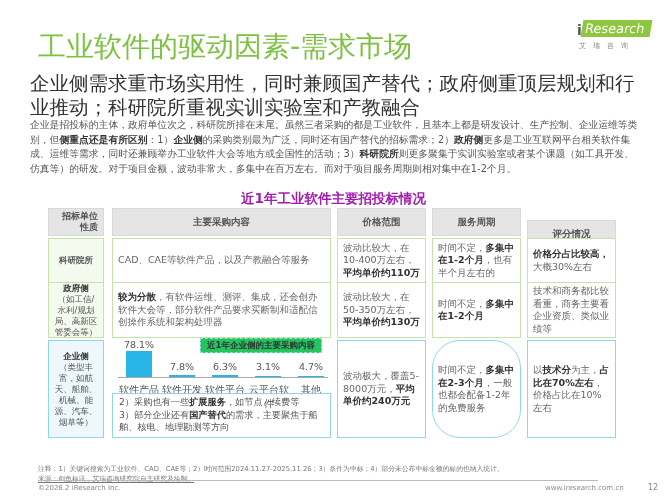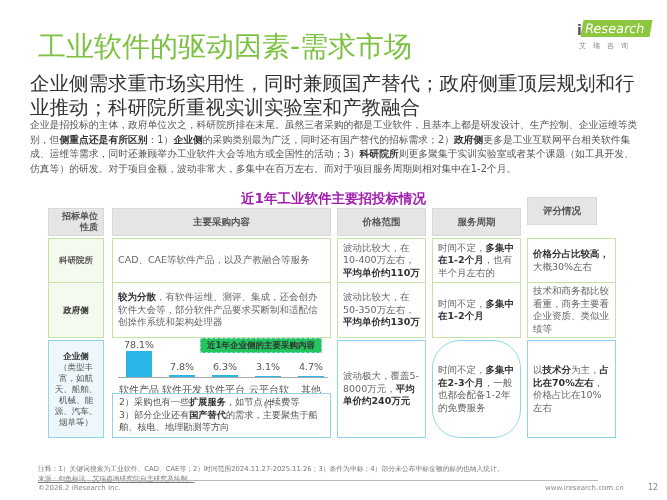--- a/index.html
+++ b/index.html
@@ -52,36 +52,37 @@
 <div class="body-text">
   <span>企业是招投标的主体，政府单位次之，科研院所排在末尾。虽然三者采购的都是工业软件，且基本上都是研发设计、生产控制、企业运维等类别，但</span><b>侧重点还是有所区别</b><span>：1）</span><b>企业侧</b><span>的采购类别最为广泛，同时还有国产替代的招标需求；2）</span><b>政府侧</b><span>更多是工业互联网平台相关软件集成、运维等需求，同时还兼顾举办工业软件大会等地方或全国性的活动；3）</span><b>科研院所</b><span>则更多聚集于实训实验室或者某个课题（如工具开发、仿真等）的研发。对于项目金额，波动非常大，多集中在百万左右。而对于项目服务周期则相对集中在1-2个月。</span>
 </div>
 
 <div class="chart-title">近1年工业软件主要招投标情况</div>
 
 <div class="cell hdr" style="left:48px;top:208px;width:56px;height:28px;font-size:9px;line-height:11px;">招标单位性质</div>
 <div class="cell hdr" style="left:112px;top:208px;width:219px;height:28px;">主要采购内容</div>
 <div class="cell hdr" style="left:337px;top:208px;width:89px;height:28px;">价格范围</div>
 <div class="cell hdr" style="left:432px;top:208px;width:89px;height:28px;">服务周期</div>
-<div class="cell hdr" style="left:527px;top:197px;width:70px;height:28px;">评分情况</div>
+<div class="cell hdr" style="left:527px;top:220px;width:89px;height:28px;">评分情况</div>
 
 <div class="cell rowlbl" style="left:48px;top:238px;width:56px;height:45px;font-weight:bold;">科研院所</div>
 <div class="cell" style="left:112px;top:238px;width:219px;height:45px;">CAD、CAE等软件产品，以及产教融合等服务</div>
 <div class="cell" style="left:337px;top:238px;width:89px;height:45px;">
     <div><span>波动比较大，在10-400万左右，</span><b>平均单价约110万</b></div>
   </div>
 <div class="cell" style="left:432px;top:238px;width:89px;height:45px;">
     <div><span>时间不定，</span><b>多集中在1-2个月</b><span>，也有半个月左右的</span></div>
   </div>
 <div class="cell" style="left:527px;top:238px;width:89px;height:45px;">
     <div><b>价格分占比较高，</b><span>大概30%左右</span></div>
   </div>
 
 <div class="cell rowlbl" style="left:48px;top:282px;width:56px;height:56px;flex-direction:column;">
     <b>政府侧</b>
+    <span>（如工信/水利/规划局、高新区管委会等）</span>
   </div>
 <div class="cell" style="left:112px;top:282px;width:219px;height:56px;">
     <div><b>较为分散</b><span>，有软件运维、测评、集成，还会创办软件大会等，部分软件产品要求买断制和适配信创操作系统和架构处理器</span></div>
   </div>
 <div class="cell" style="left:337px;top:282px;width:89px;height:56px;">
     <div><span>波动比较大，在50-350万左右，</span><b>平均单价约130万</b></div>
   </div>
 <div class="cell" style="left:432px;top:282px;width:89px;height:56px;">
     <div><span>时间不定，</span><b>多集中在1-2个月</b></div>
   </div>

